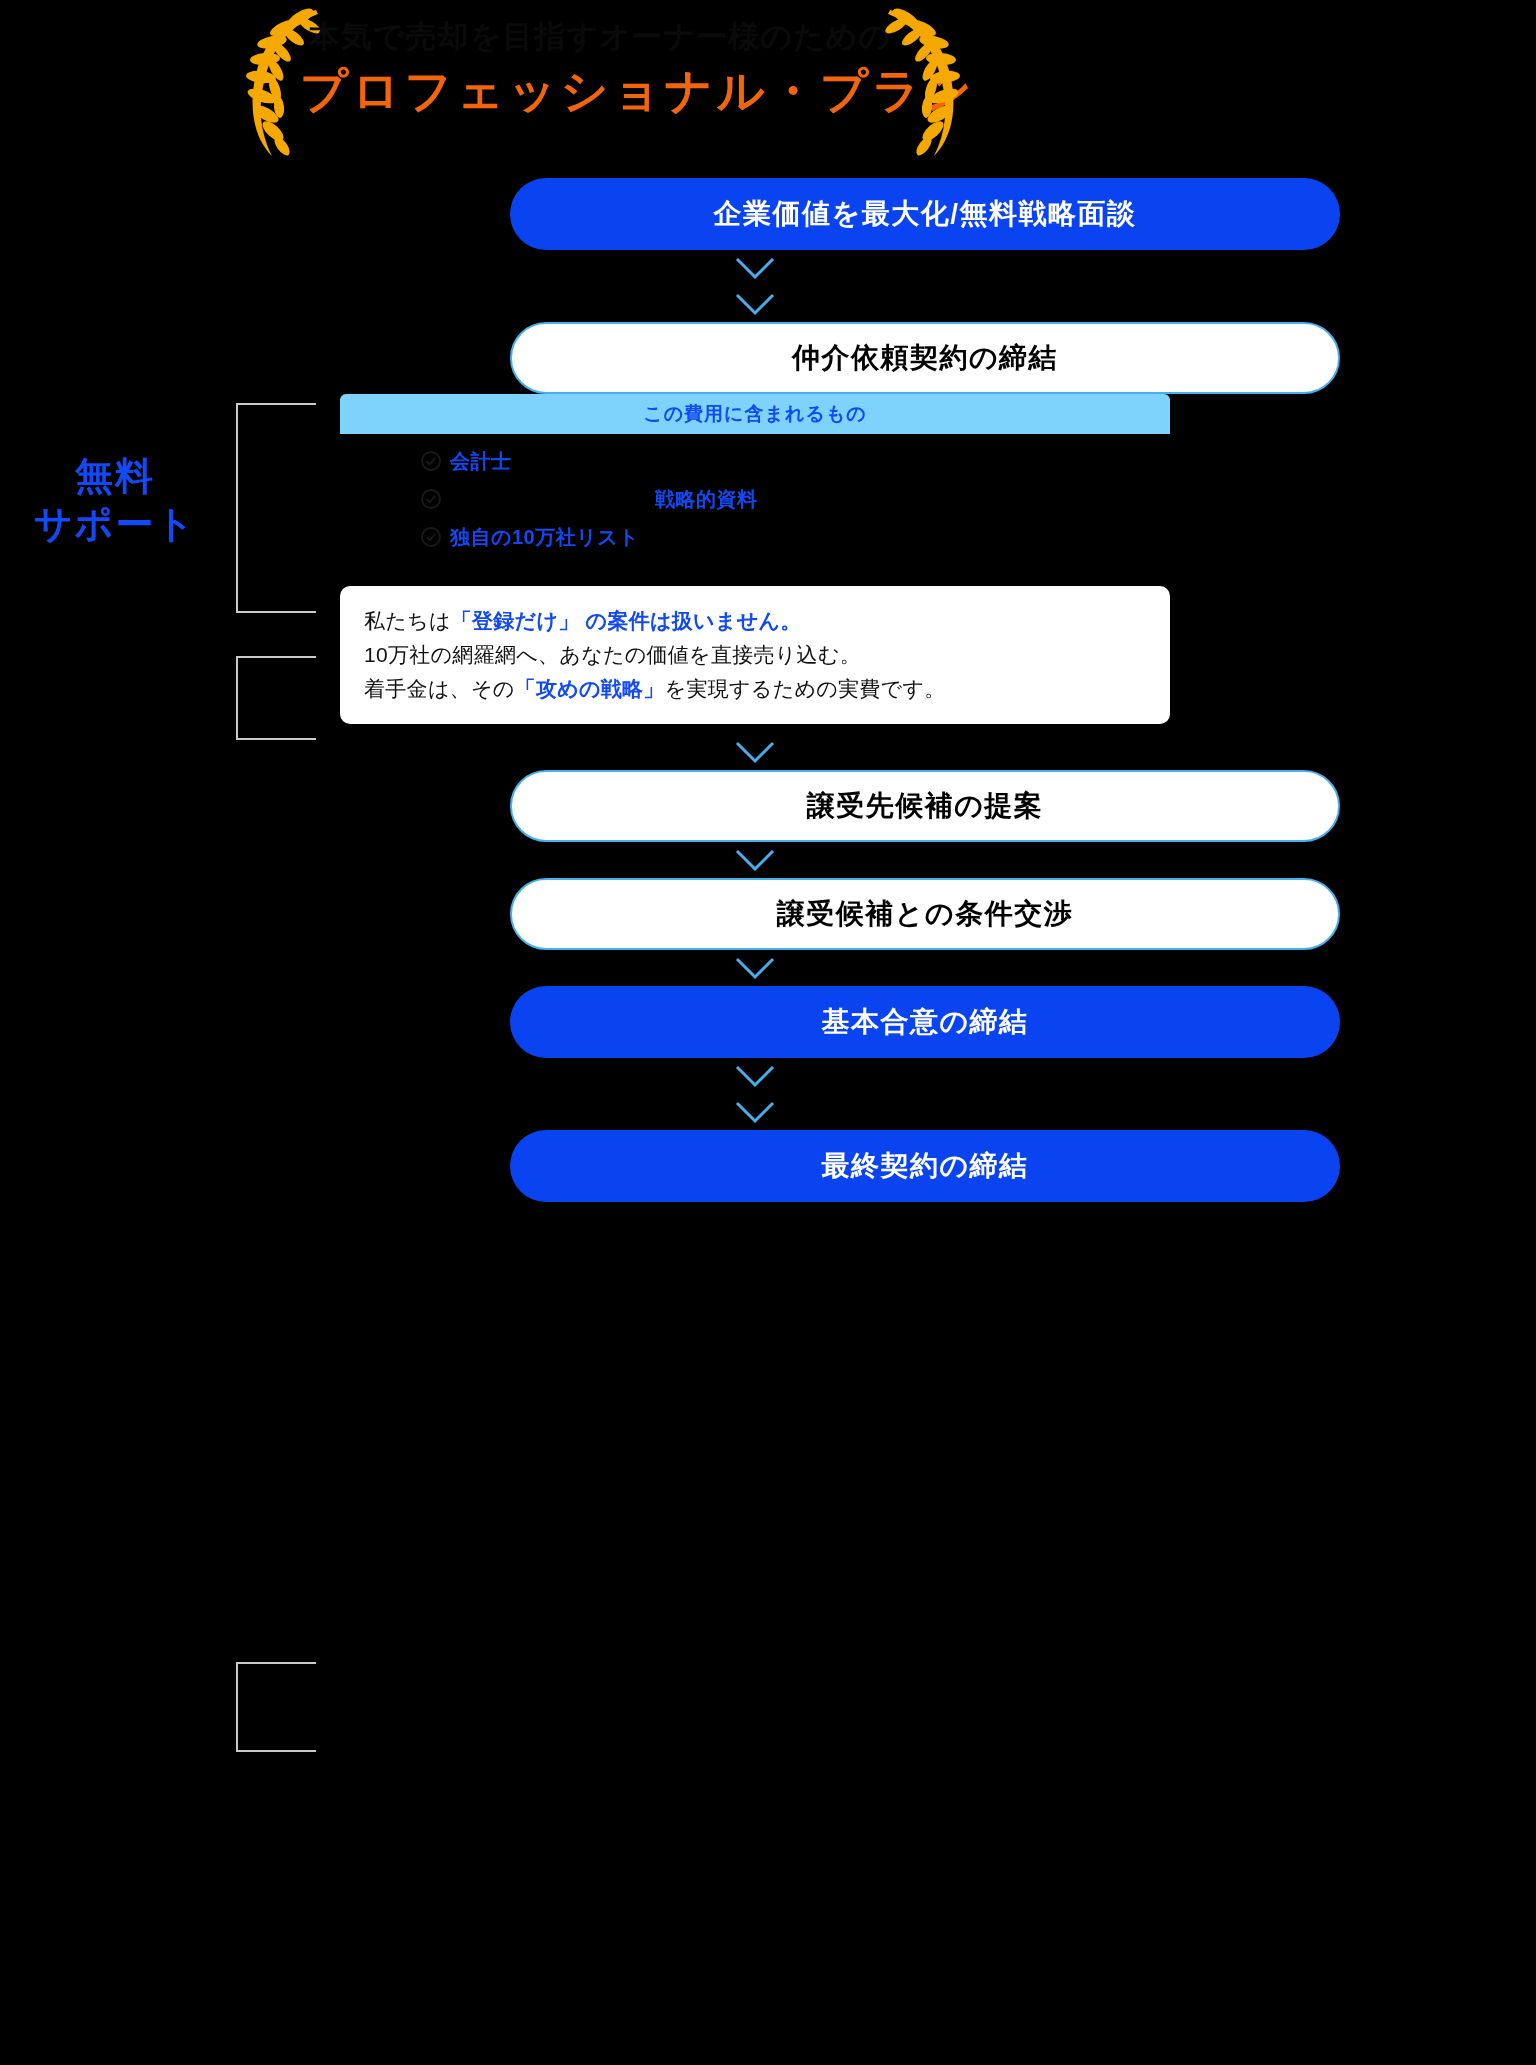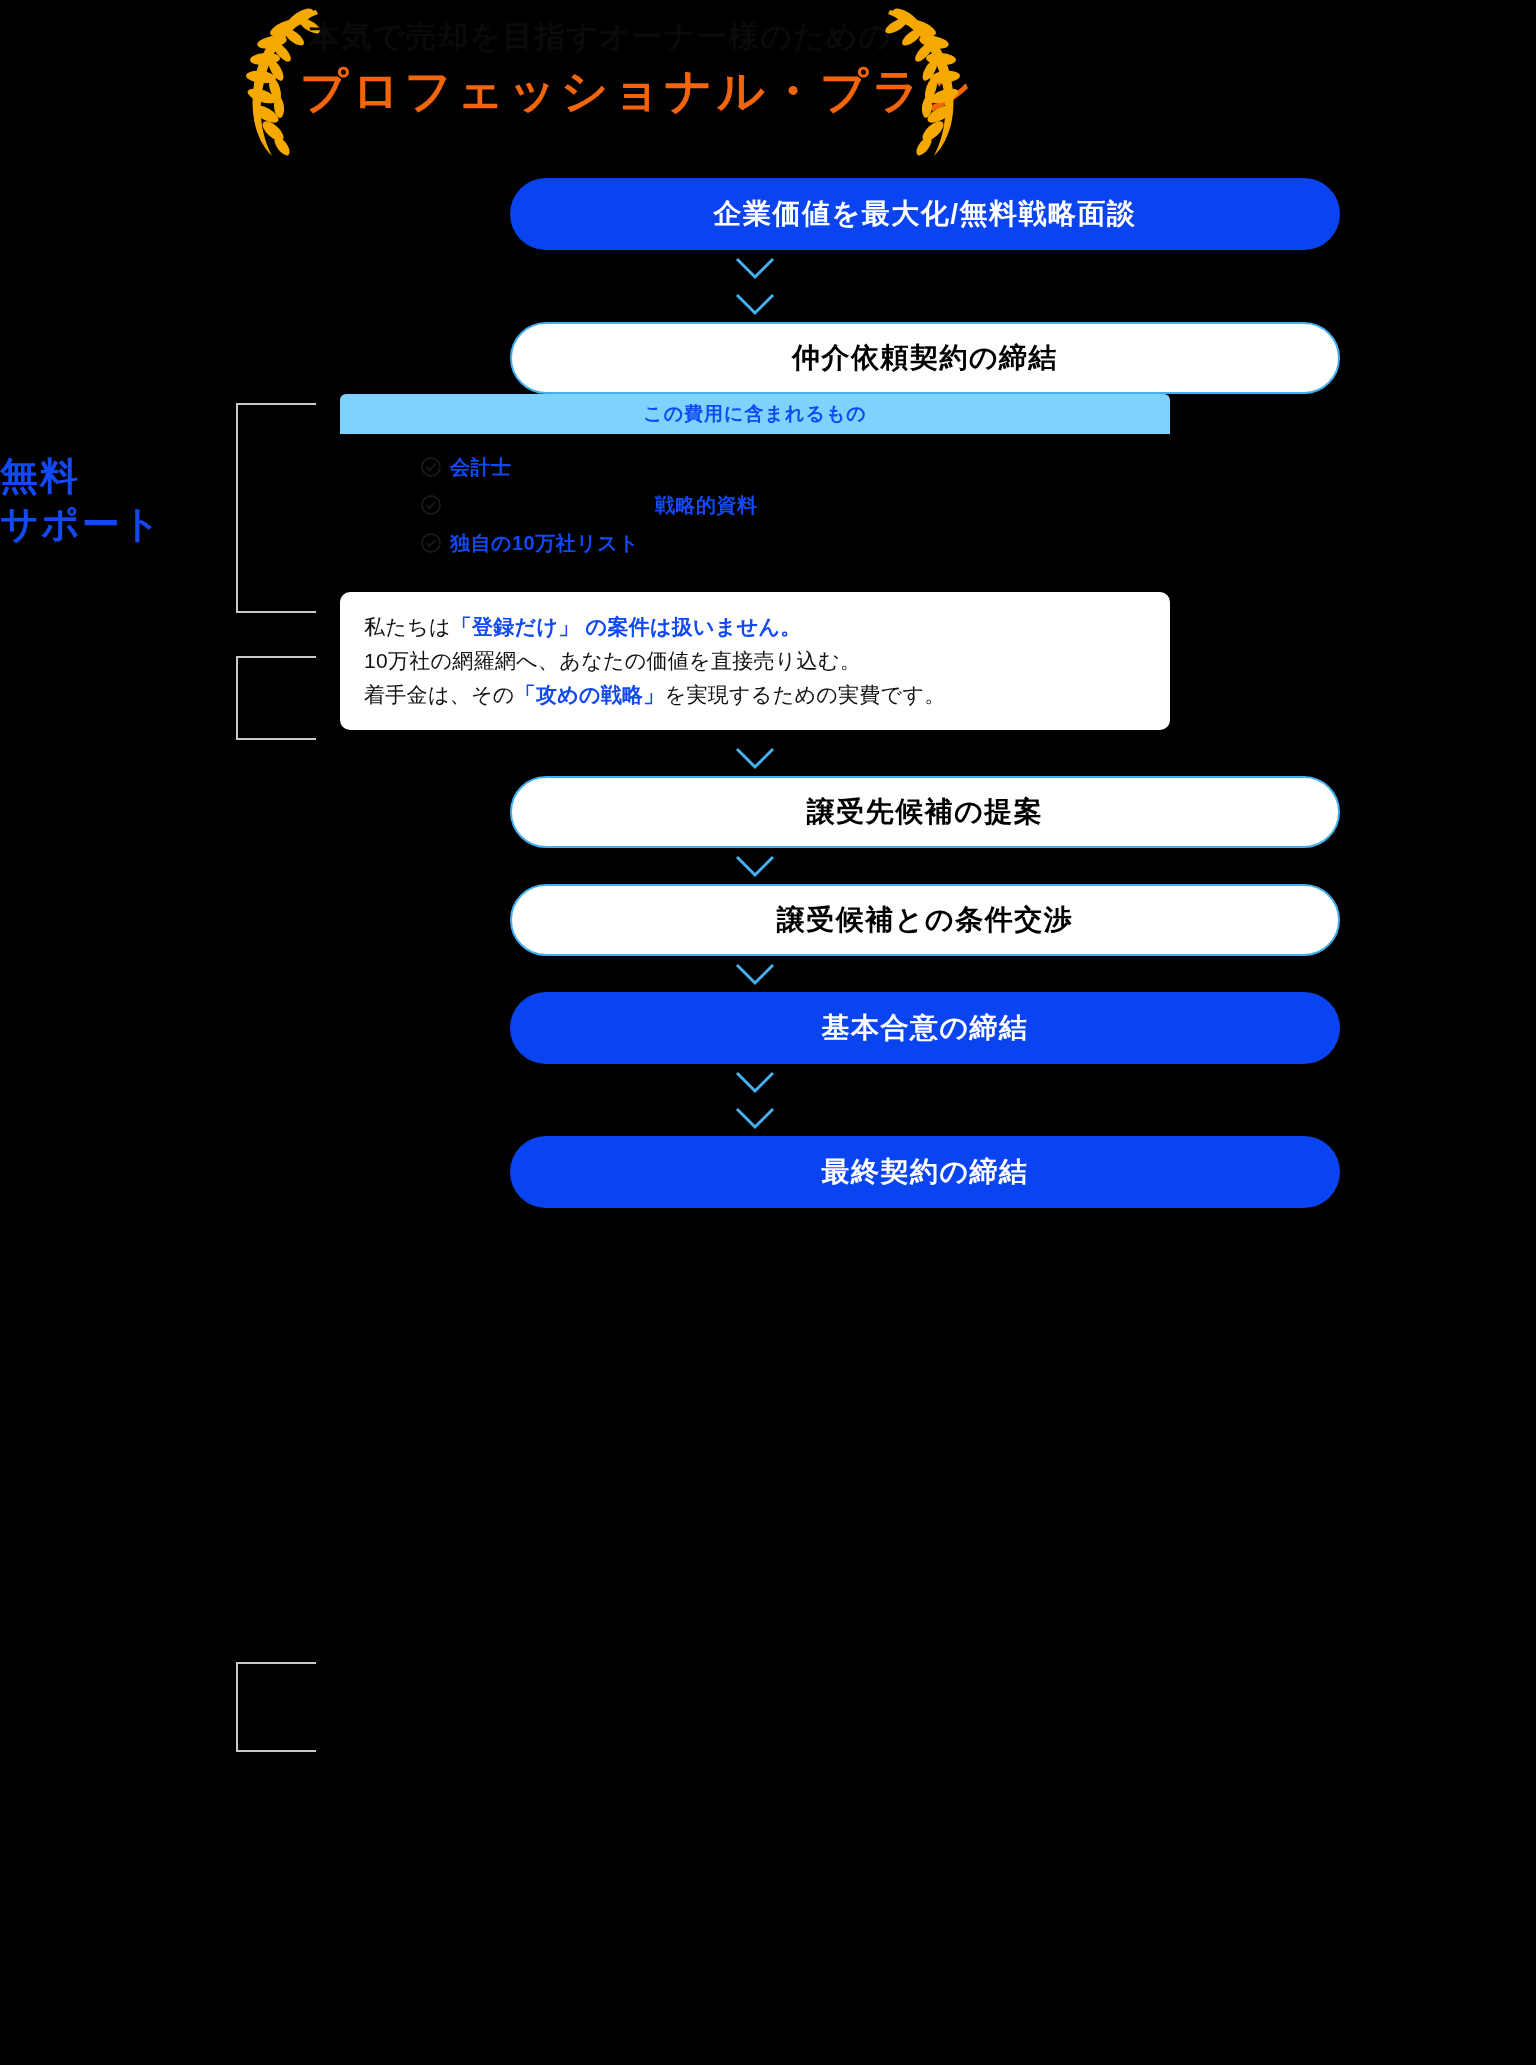--- a/index.html
+++ b/index.html
@@ -64,21 +64,21 @@
     width: 1536px;
   }
 
   
   .side-label {
     position: absolute;
     color: #1149f5;
     font-weight: bold;
     font-size: 38px;
     line-height: 1.25;
-    text-align: left;
+    text-align: center;
     letter-spacing: 2px;
     width: 230px;
     left: 0px;
   }
 
   .bracket {
     position: absolute;
     border: 2px solid #c9c9c9;
     border-right: none;
     left: 236px;
@@ -139,21 +139,21 @@
     color: #1149f5;
     font-weight: bold;
     font-size: 19px;
     letter-spacing: 1px;
     box-sizing: border-box;
   }
 
   .checklist {
     margin-left: 420px;
     width: 760px;
-    padding-top: 14px;
+    padding-top: 8px;
   }
   .check-item {
     display: flex;
     align-items: center;
     height: 38px;
     font-size: 20px;
     font-weight: bold;
     letter-spacing: 0.5px;
   }
   .check-icon {

